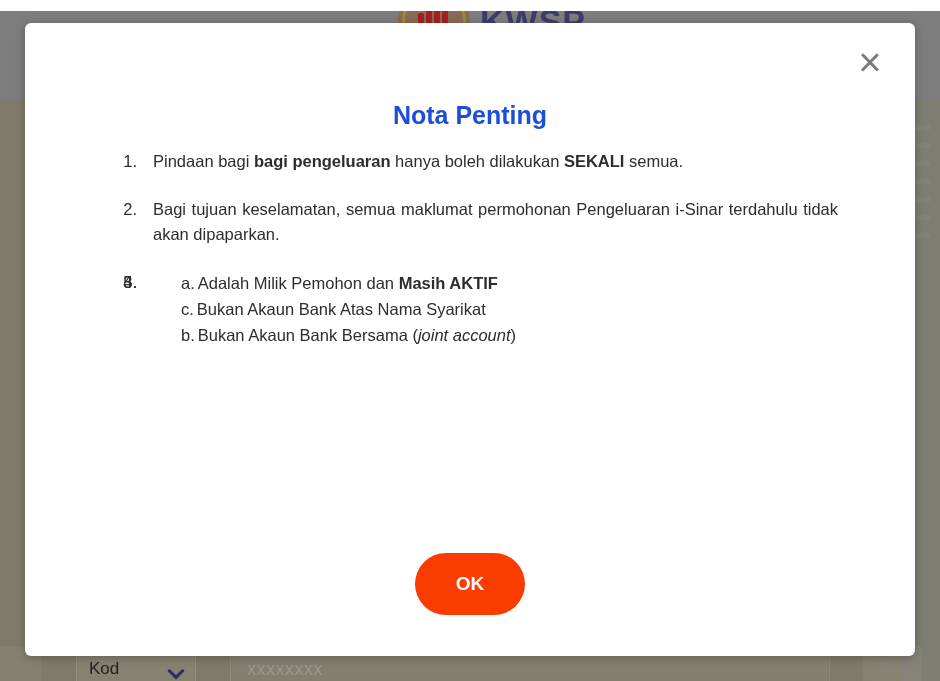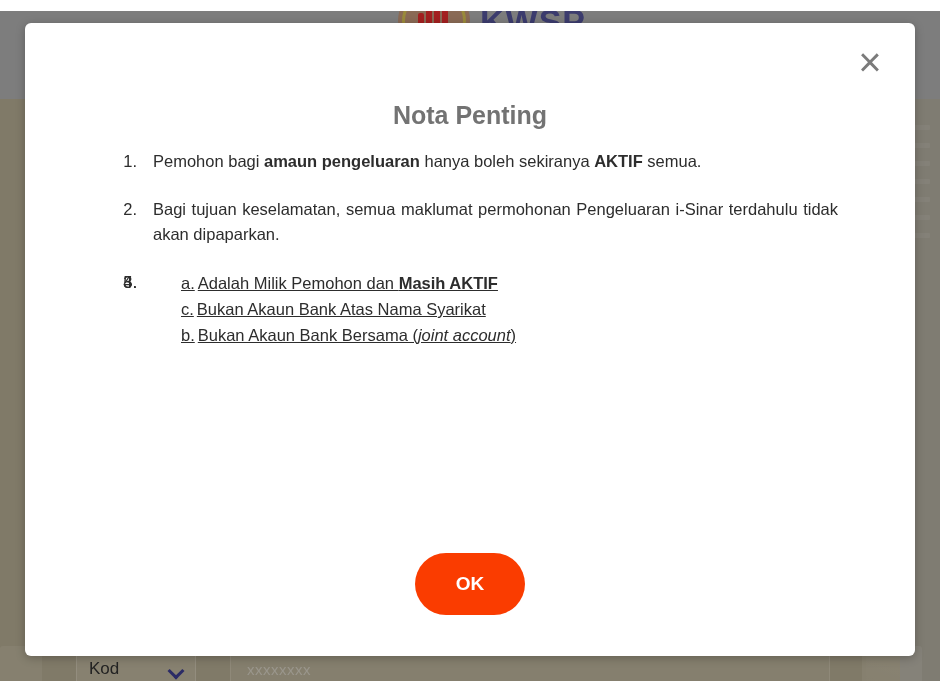--- a/index.html
+++ b/index.html
@@ -137,21 +137,21 @@
     margin-left: 20px;
     width: 600px; height: 46px;
     background: rgba(255,255,255,0.045);
     border: 1px solid rgba(255,255,255,0.08);
     border-radius: 4px;
     display: flex;
     align-items: center;
     padding: 0 16px;
   }
   .bg-input-placeholder {
-    font-size: 15px;
+    font-size: 18px;
     color: #9a968c;
     letter-spacing: 0.5px;
   }
   .bg-right-box {
     margin-left: 18px;
     width: 60px; height: 46px;
     background: rgba(255,255,255,0.05);
     border-radius: 3px;
   }
 
@@ -181,21 +181,21 @@
     font-family: "Liberation Sans", sans-serif;
   }
 
   .modal-title {
     position: absolute;
     left: 0; top: 78px;
     width: 890px;
     text-align: center;
     font-size: 25px;
     font-weight: bold;
-    color: #737373;
+    color: #1d4ed8;
   }
 
   .modal-body {
     position: absolute;
     left: 78px; top: 126px;
     width: 735px;
   }
 
   ol.notes {
     list-style: none;
@@ -227,21 +227,20 @@
     list-style: none;
     margin-top: 4px;
     padding-left: 28px;
     text-align: left;
   }
   ul.subnotes li {
     font-size: 16.5px;
     line-height: 1.6;
     color: #2d2d2d;
     text-align: left;
-    text-decoration: underline;
   }
   ul.subnotes li .sublabel { margin-right: 3px; }
 
   .modal-footer {
     position: absolute;
     left: 0; top: 530px;
     width: 890px;
     display: flex;
     justify-content: center;
   }
@@ -304,21 +303,21 @@
   </div>
 
   <div class="modal">
 
     <button class="modal-close">×</button>
 
     <div class="modal-title">Nota Penting</div>
 
     <div class="modal-body">
       <ol class="notes" id="notes-list">
-          <li><span class="num">1.</span><span class="txt"><span>Pemohon bagi </span><b>amaun pengeluaran</b><span> hanya boleh sekiranya </span><b>AKTIF</b><span> semua.</span></span></li>
+          <li><span class="num">1.</span><span class="txt"><span>Pindaan bagi </span><b>bagi pengeluaran</b><span> hanya boleh dilakukan </span><b>SEKALI</b><span> semua.</span></span></li>
           <li><span class="num">2.</span><span class="txt"><span>Bagi tujuan keselamatan, semua maklumat permohonan Pengeluaran i-Sinar terdahulu tidak akan dipaparkan.</span></span></li>
           <li><span class="num">3.</span></li>
           <li><span class="num">4.</span></li>
           <li><span class="num">5.</span><ul class="subnotes">
               <li><span class="sublabel">a.</span><span>Adalah Milik Pemohon dan </span><b>Masih AKTIF</b></li>
               <li><span class="sublabel">c.</span><span>Bukan Akaun Bank Atas Nama Syarikat</span></li>
               <li><span class="sublabel">b.</span><span>Bukan Akaun Bank Bersama (</span><i>joint account</i><span>)</span></li>
             </ul></li>
         </ol>
     </div>

